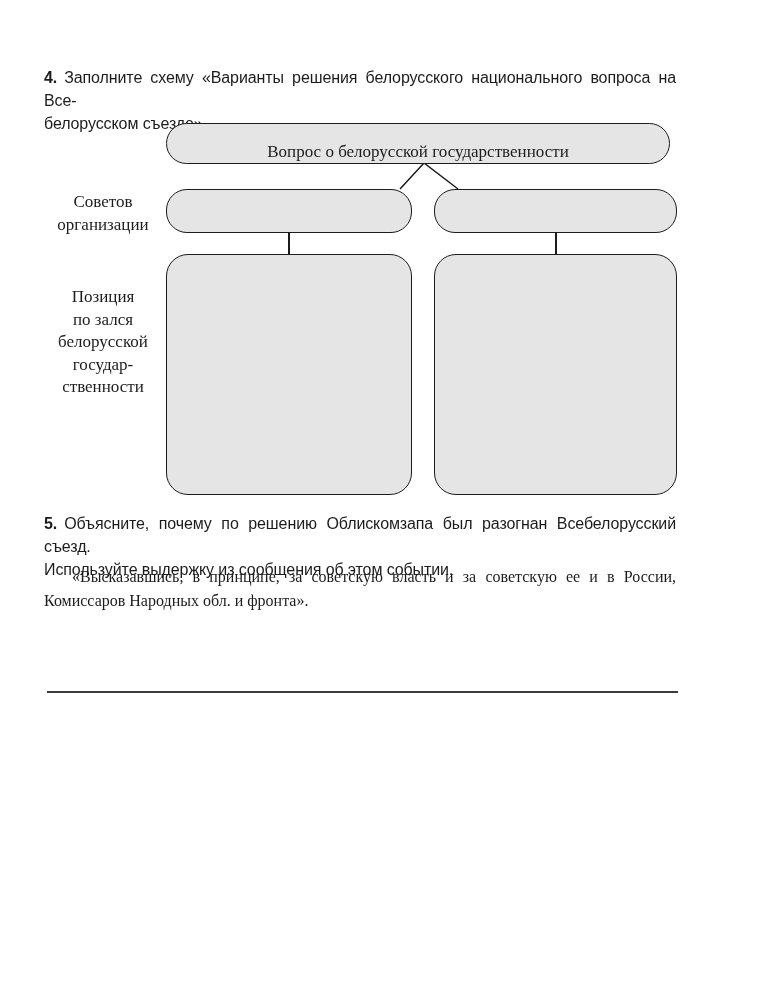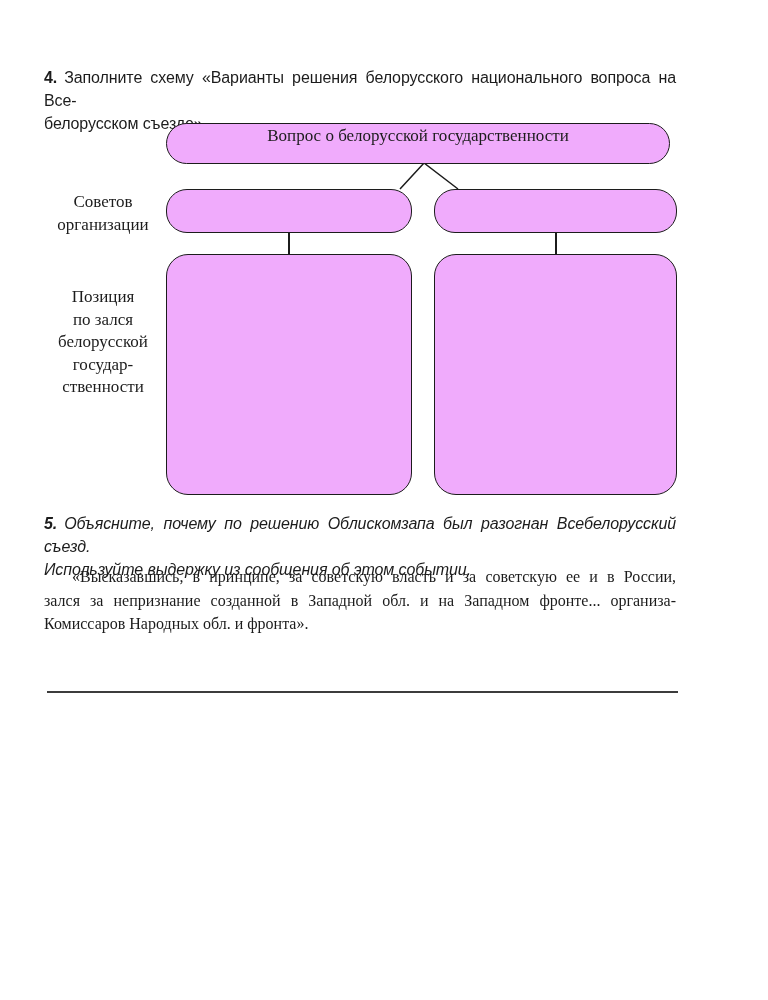--- a/index.html
+++ b/index.html
@@ -29,22 +29,22 @@
     color:var(--ink);
   }
   .task-block{position:absolute;left:44px;width:632px;}
   .task-num{font-weight:bold;margin-right:7px;}
   .jline{text-align:justify;text-align-last:justify;}
   .pre{white-space:pre-line;}
   
   .dbox{
     position:absolute;
     border:1.5px solid var(--ink);
-    background:#f0abfc;
-    display:flex;align-items:flex-start;justify-content:center;
+    background:#e5e5e5;
+    display:flex;align-items:flex-end;justify-content:center;
   }
   .dbox.root{left:166px;top:123px;width:504px;height:41px;border-radius:21px;}
   .dbox.mid-left{left:166px;top:189px;width:246px;height:44px;border-radius:21px;}
   .dbox.mid-right{left:434px;top:189px;width:243px;height:44px;border-radius:21px;}
   .dbox.big-left{left:166px;top:254px;width:246px;height:241px;border-radius:22px;}
   .dbox.big-right{left:434px;top:254px;width:243px;height:241px;border-radius:22px;}
   .root-label{font-size:17px;}
   .vline{
     position:absolute;width:1.5px;height:21px;top:233px;
     background:var(--ink);
@@ -103,30 +103,29 @@
 
     <div class="side-label row2 serif pre">Позиция
 по зался
 белорусской
 государ-
 ственности</div>
     <div class="dbox big-left"></div>
     <div class="dbox big-right"></div>
   </div>
 
-  <div class="task-block sans" style="top:512px;font-style:italic;">
+  <div class="task-block sans" style="top:512px;">
     <div class="jline">
       <span class="task-num">5.</span><span>Объясните, почему по решению Облискомзапа был разогнан Всебелорусский съезд.</span>
     </div>
     <div>Используйте выдержку из сообщения об этом событии.</div>
   </div>
 
   <div class="task-block serif" style="top:565px;">
     <div class="quote-line indent jline">«Высказавшись, в принципе, за советскую власть и за советскую ее и в России,</div>
-    <div class="quote-line jline">зался за непризнание созданной в Западной обл. и на Западном фронте... организа-</div>
     <div class="quote-line">Комиссаров Народных обл. и фронта».</div>
   </div>
 
   <div class="answer-lines">
       <div class="rule"></div>
       <div class="rule"></div>
       <div class="rule"></div>
       <div class="rule"></div>
       <div class="rule"></div>
       <div class="rule"></div>

